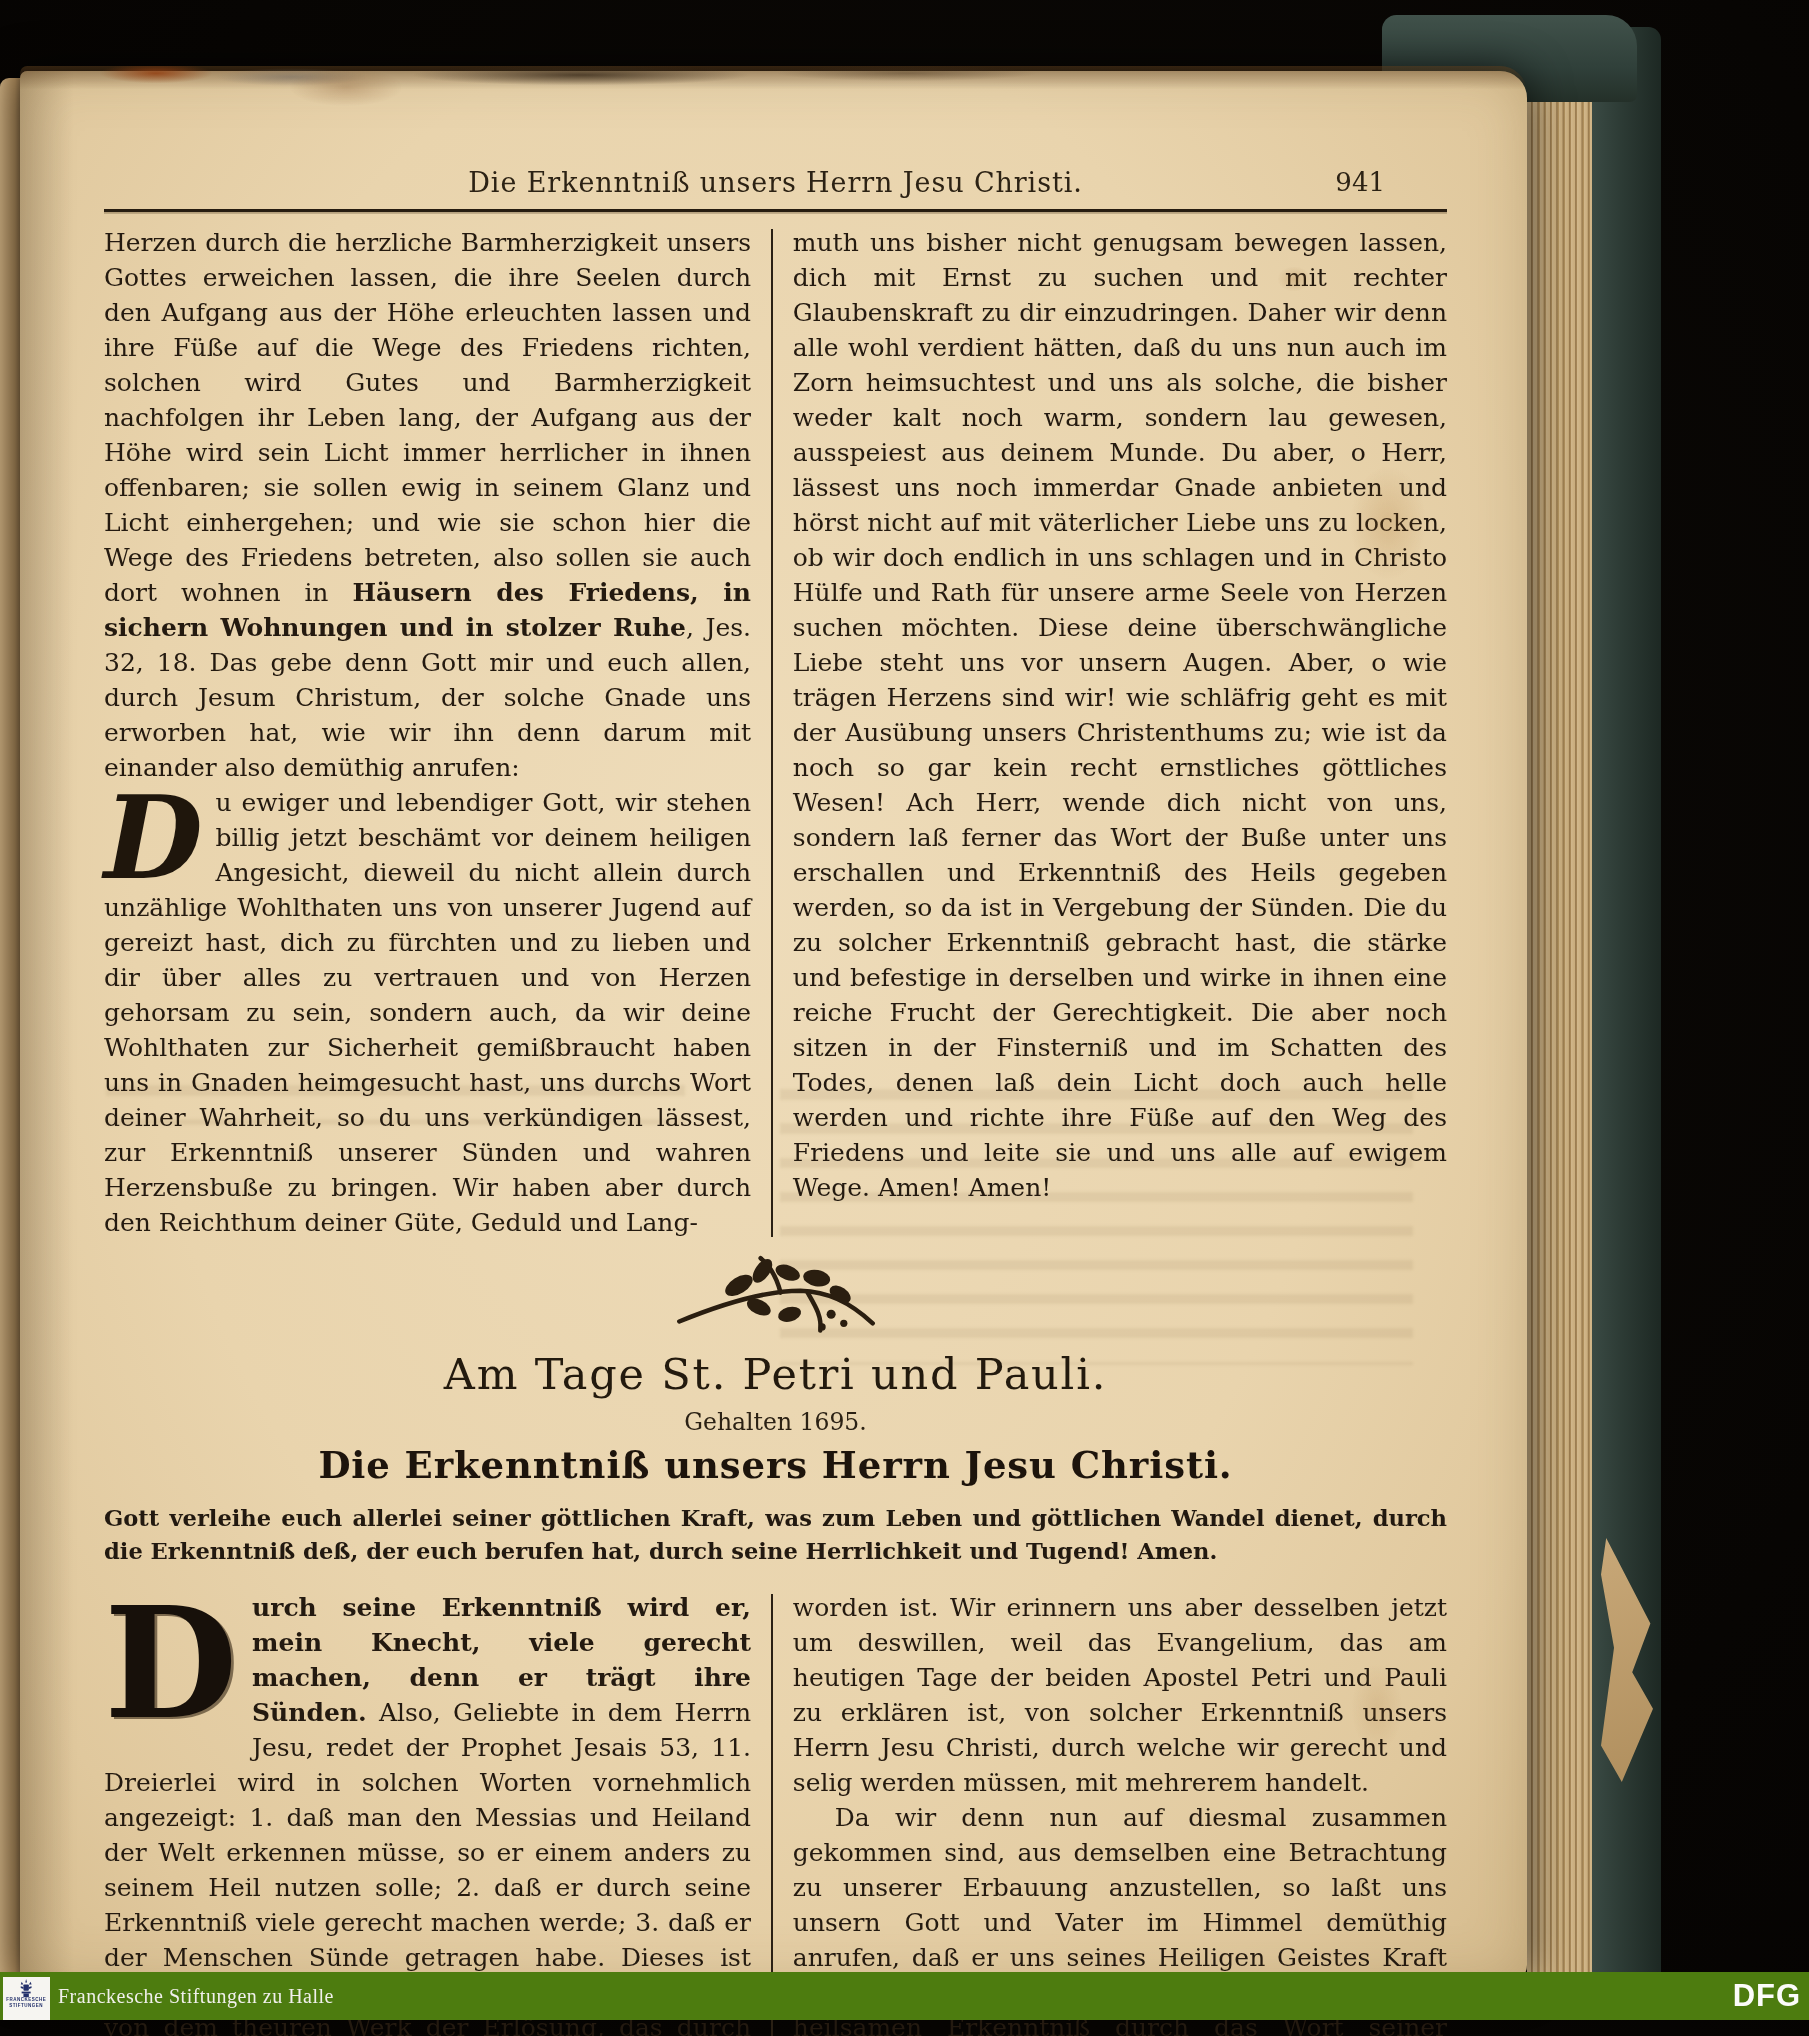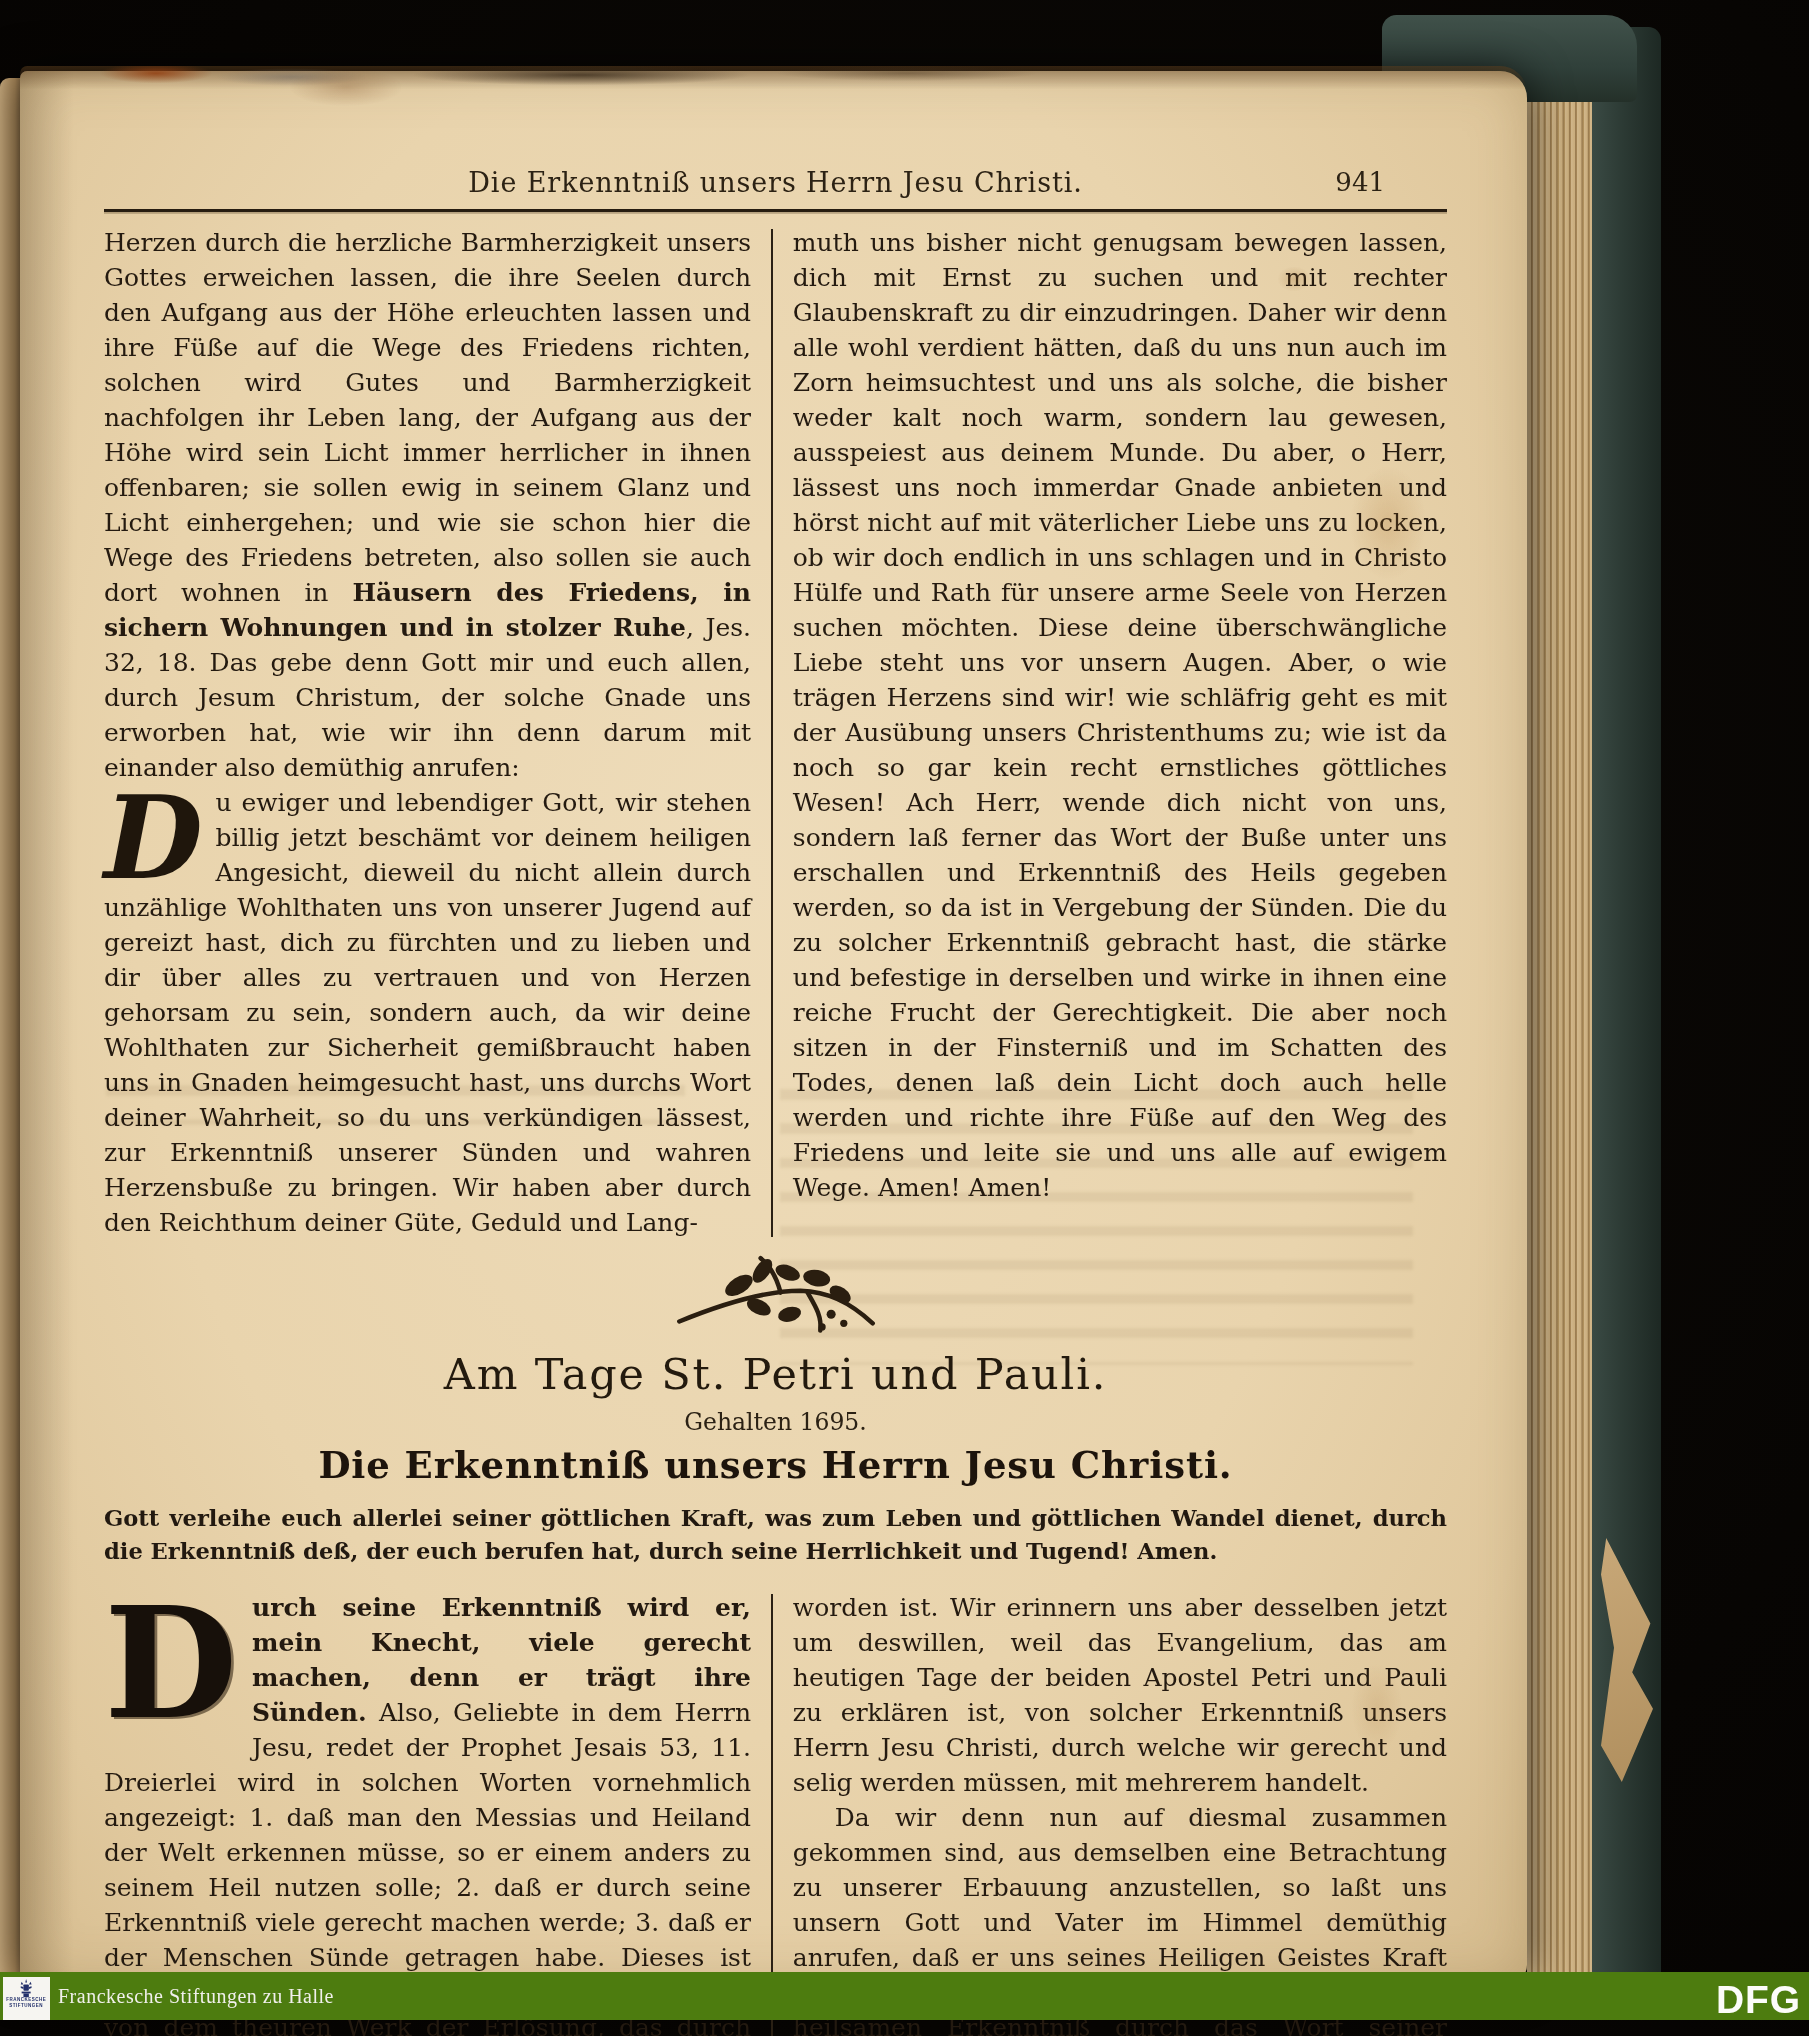--- a/index.html
+++ b/index.html
@@ -82,21 +82,21 @@
   
   .footer-bar{position:absolute;left:0;top:1928px;width:1809px;height:48px;background:#4d7c0f;margin-top:44px;}
   .inst-box{position:absolute;left:2.7px;top:4.5px;width:47px;height:43px;background:#f6f5f1;
     display:flex;flex-direction:column;align-items:center;justify-content:flex-start;}
   .inst-emblem{margin-top:2.7px;}
   .inst-line{font-family:"Liberation Sans", sans-serif;font-size:4.5px;letter-spacing:0.5px;
     color:#23306b;line-height:5.4px;font-weight:bold;}
   .inst-name{position:absolute;left:58px;top:0;height:48px;line-height:48px;
     font-family:"Liberation Serif", serif;font-size:20px;color:#f1f0ec;letter-spacing:0.5px;}
   .dfg-logo{position:absolute;right:8.1px;top:6.3px;font-family:"Liberation Sans", sans-serif;
-    font-size:39px;font-weight:bold;color:#fcfcfa;letter-spacing:0.9px;}
+    font-size:31px;font-weight:bold;color:#fcfcfa;letter-spacing:0.9px;}
 </style>
 </head>
 <body>
 
 <div class="left-page-sliver"></div>
 <div class="page-stack"></div>
 <div class="book-cover-strip"></div>
 <div class="cover-tear"></div>
 <div class="cover-corner"></div>
 

